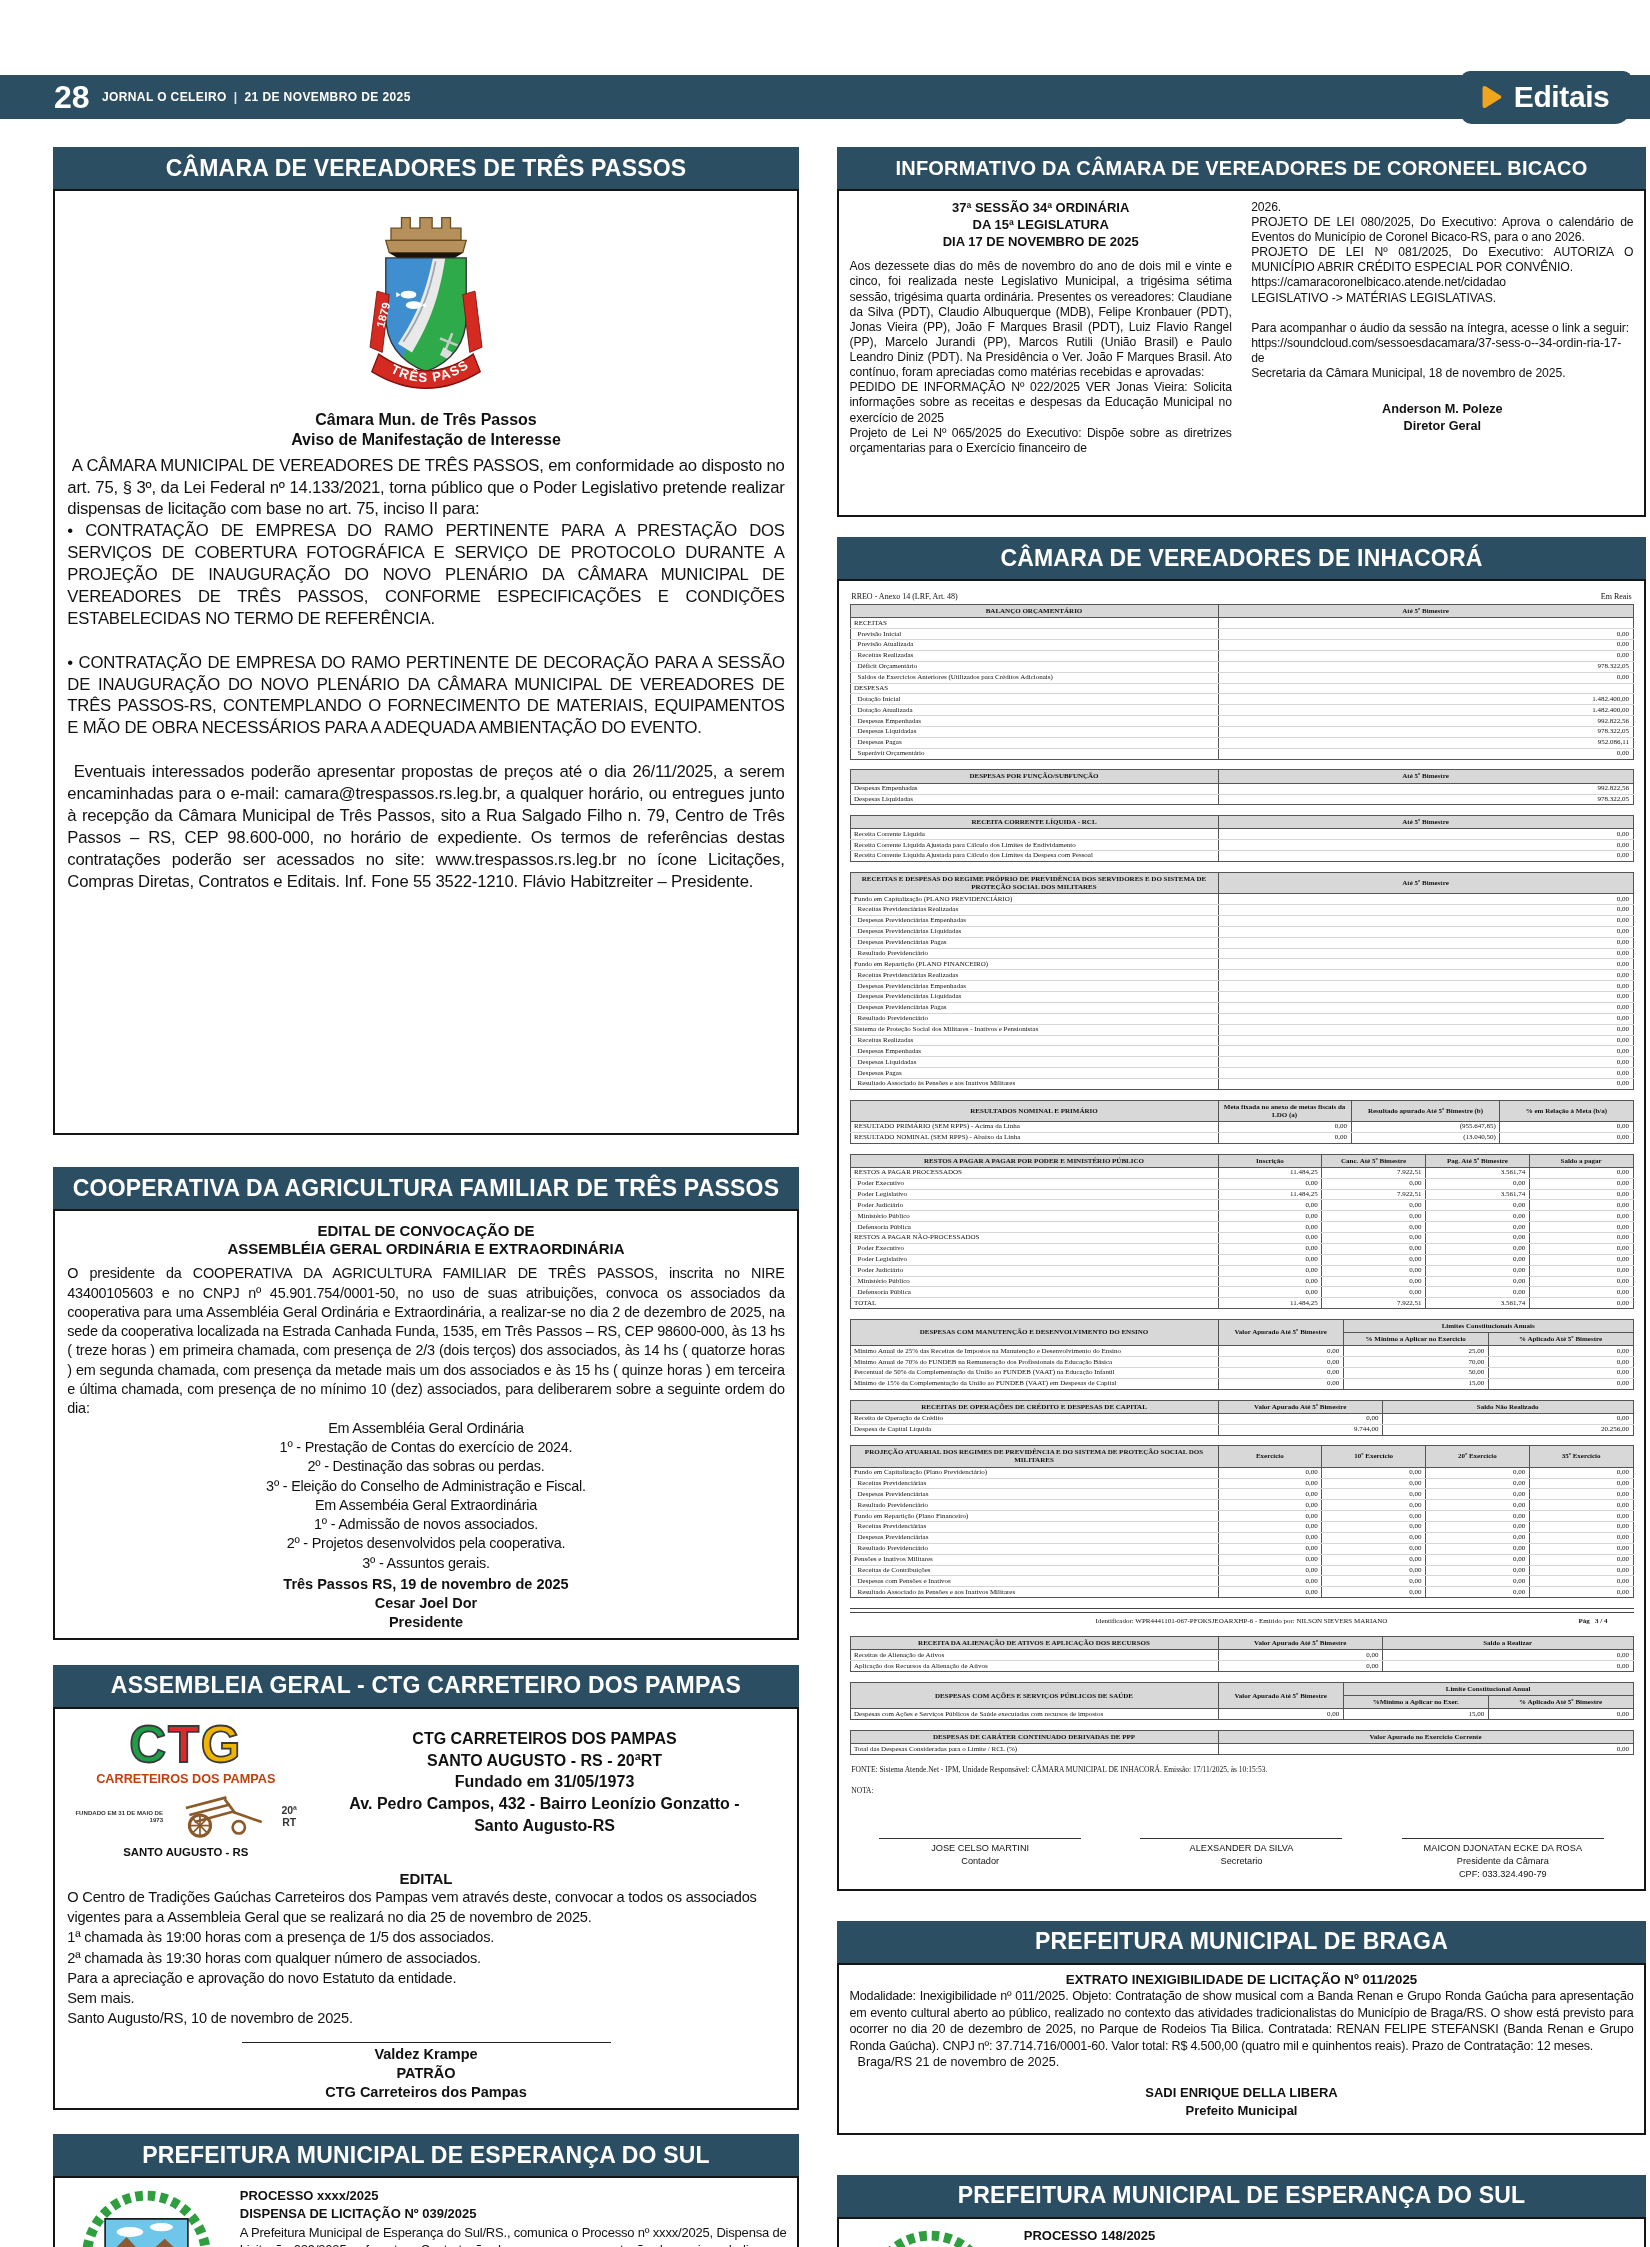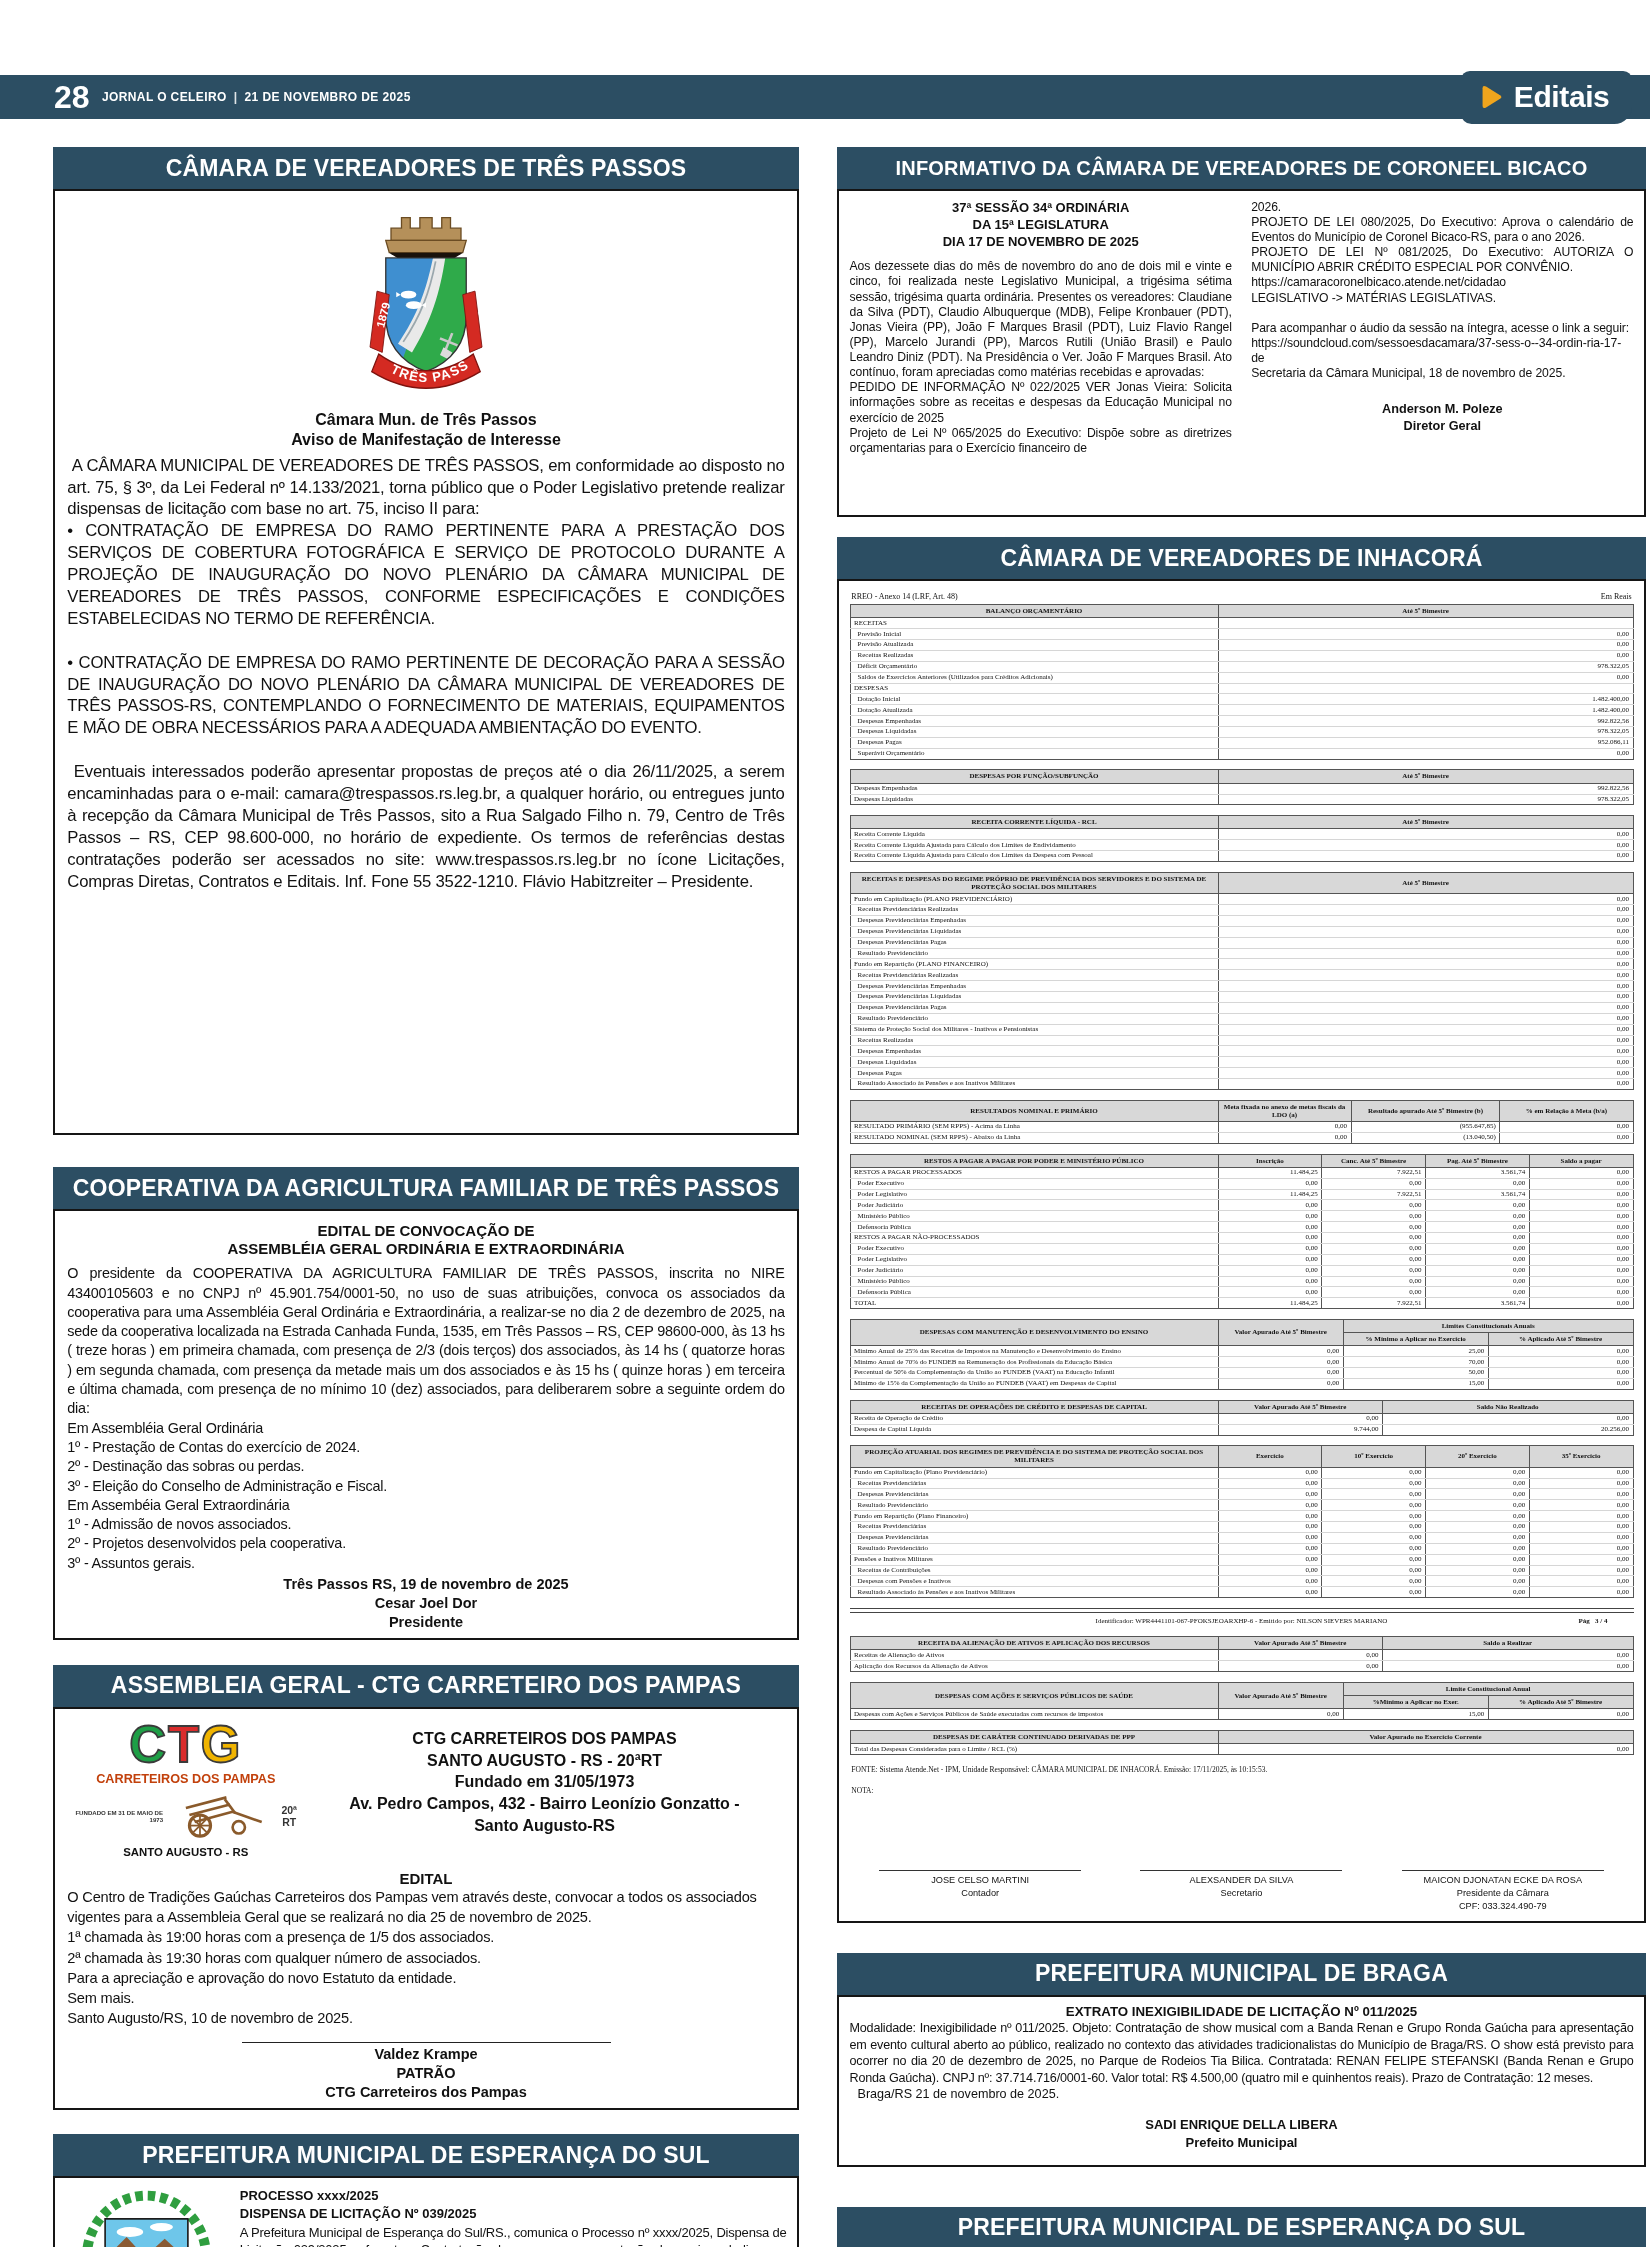--- a/index.html
+++ b/index.html
@@ -31,21 +31,21 @@
   .crest-wrap{text-align:center;margin:3.5px 0 8.8px 0;}
   .tp-title{text-align:center;font-weight:bold;font-size:16px;line-height:1.3;}
   .tp-pars{margin-top:3.5px;}
   .tp-pars p{margin:0;font-size:16.7px;line-height:1.31;text-align:justify;white-space:pre-wrap;letter-spacing:-0.2px;}
   .tp-pars p:nth-child(n+3){margin-top:22px;}
 
   
   .coop-box{min-height:335px;padding:10.5px 12.3px 7px 12.3px;}
   .coop-title{text-align:center;font-weight:bold;font-size:15px;line-height:1.25;}
   .coop-body{font-size:14.4px;line-height:1.34;text-align:justify;margin-top:5.3px;letter-spacing:-0.2px;}
-  .coop-agenda div{font-size:14.4px;line-height:1.34;letter-spacing:-0.2px;}
+  .coop-agenda div{font-size:14.4px;line-height:1.34;letter-spacing:-0.2px;text-align:center;}
   .coop-close{text-align:center;font-weight:bold;font-size:14.5px;line-height:1.3;margin-top:1.8px;}
 
   
   .ctg-box{min-height:318px;padding:10.5px 12.3px 7px 12.3px;}
   .ctg-head{display:flex;}
   .ctg-logo{width:237px;text-align:center;flex:none;}
   .ctg-word{font-size:51px;font-weight:900;line-height:1;letter-spacing:1.8px;
             -webkit-text-stroke:1.8px #3a3a3a;}
   .ctg-word .c1{color:#1e9e46;} .ctg-word .c2{color:#d92b2b;} .ctg-word .c3{color:#f0b400;}
   .ctg-sub{color:#c2410c;font-weight:bold;font-size:12.7px;margin-top:1.8px;}
@@ -85,21 +85,21 @@
                padding:0.4px 3.5px;line-height:1.3;overflow:hidden;}
   table.fin tr:last-child td{border-bottom:0.9px solid #555;}
   table.fin td.lbl{text-align:left;white-space:pre-wrap;}
   table.fin td.num{text-align:right;}
   .ident-sep{border-top:1.8px solid #444;border-bottom:0.9px solid #444;height:2.6px;margin:3.5px 0 4.4px 0;}
   .ident-row{position:relative;font-family:"Liberation Serif",serif;font-size:7px;height:12.3px;margin-bottom:7px;}
   .ident-row .mid{position:absolute;left:0;right:0;text-align:center;}
   .ident-row .pag{position:absolute;right:26px;font-weight:bold;}
   .fin-fonte{font-family:"Liberation Serif",serif;font-size:7.5px;margin:3.5px 1.8px 0 1.8px;}
   .fin-nota{font-family:"Liberation Serif",serif;font-size:7.5px;margin:12.3px 1.8px 0 1.8px;}
-  .fin-sigs{display:flex;justify-content:space-around;margin-top:75px;}
+  .fin-sigs{display:flex;justify-content:space-around;margin-top:43px;}
   .fin-sig{text-align:center;font-family:"Liberation Sans",sans-serif;font-size:9.2px;line-height:1.45;}
   .fin-sig .line{border-top:1.3px solid #333;width:202px;margin:0 auto 2.6px auto;}
 
   
   .braga-box{min-height:172px;padding:7px 10.5px 7px 10.5px;}
   .braga-title{text-align:center;font-weight:bold;font-size:13.3px;margin-bottom:1.8px;}
   .braga-body{font-size:12.6px;line-height:1.3;text-align:justify;letter-spacing:-0.2px;}
   .braga-date{font-size:12.6px;line-height:1.3;padding-left:8px;}
   .braga-sign{text-align:center;font-weight:bold;font-size:13px;margin-top:14px;line-height:1.35;}
 

